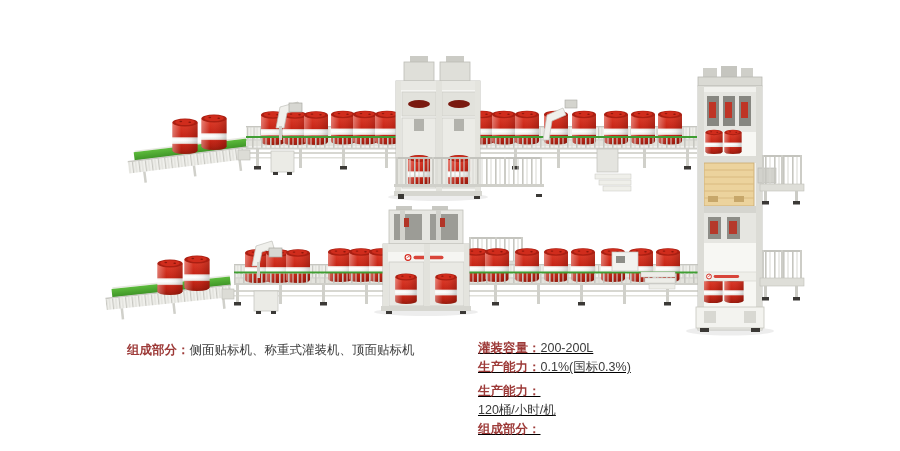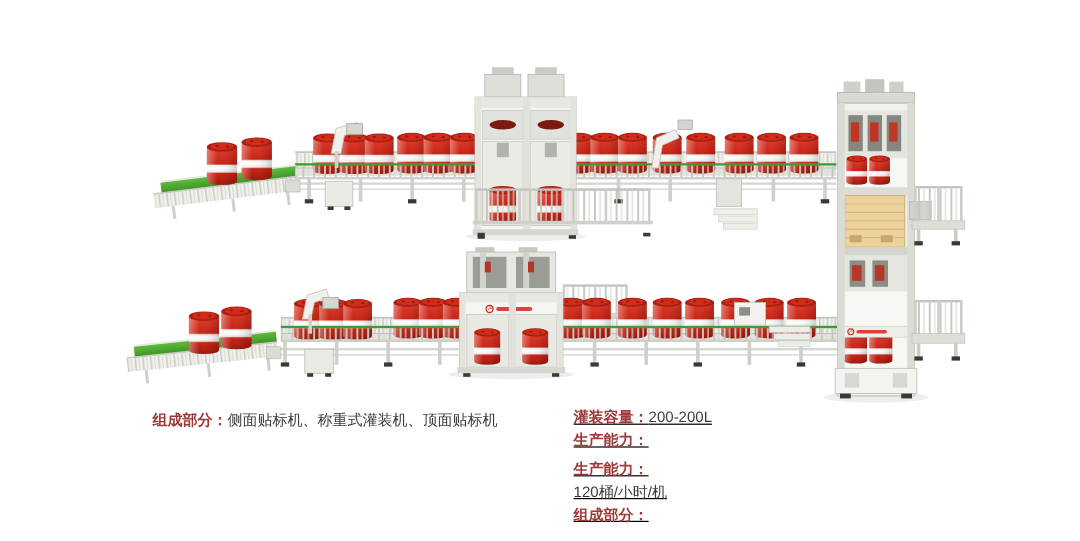--- a/index.html
+++ b/index.html
@@ -406,20 +406,21 @@
   </div>
 </div>
 
 <div class="specs-right">
   <div class="spec-row">
     <span class="spec-label">灌装容量：</span>
     <span class="spec-text">200-200L</span>
   </div>
   <div class="spec-row">
     <span class="spec-label">生产能力：</span>
+    <span class="spec-text">0.1%(国标0.3%)</span>
   </div>
   <div class="spec-row gap">
     <span class="spec-label">生产能力：</span>
     <span class="spec-text">120桶/小时/机</span>
   </div>
   <div class="spec-row">
     <span class="spec-label">组成部分：</span>
   </div>
 </div>
 

